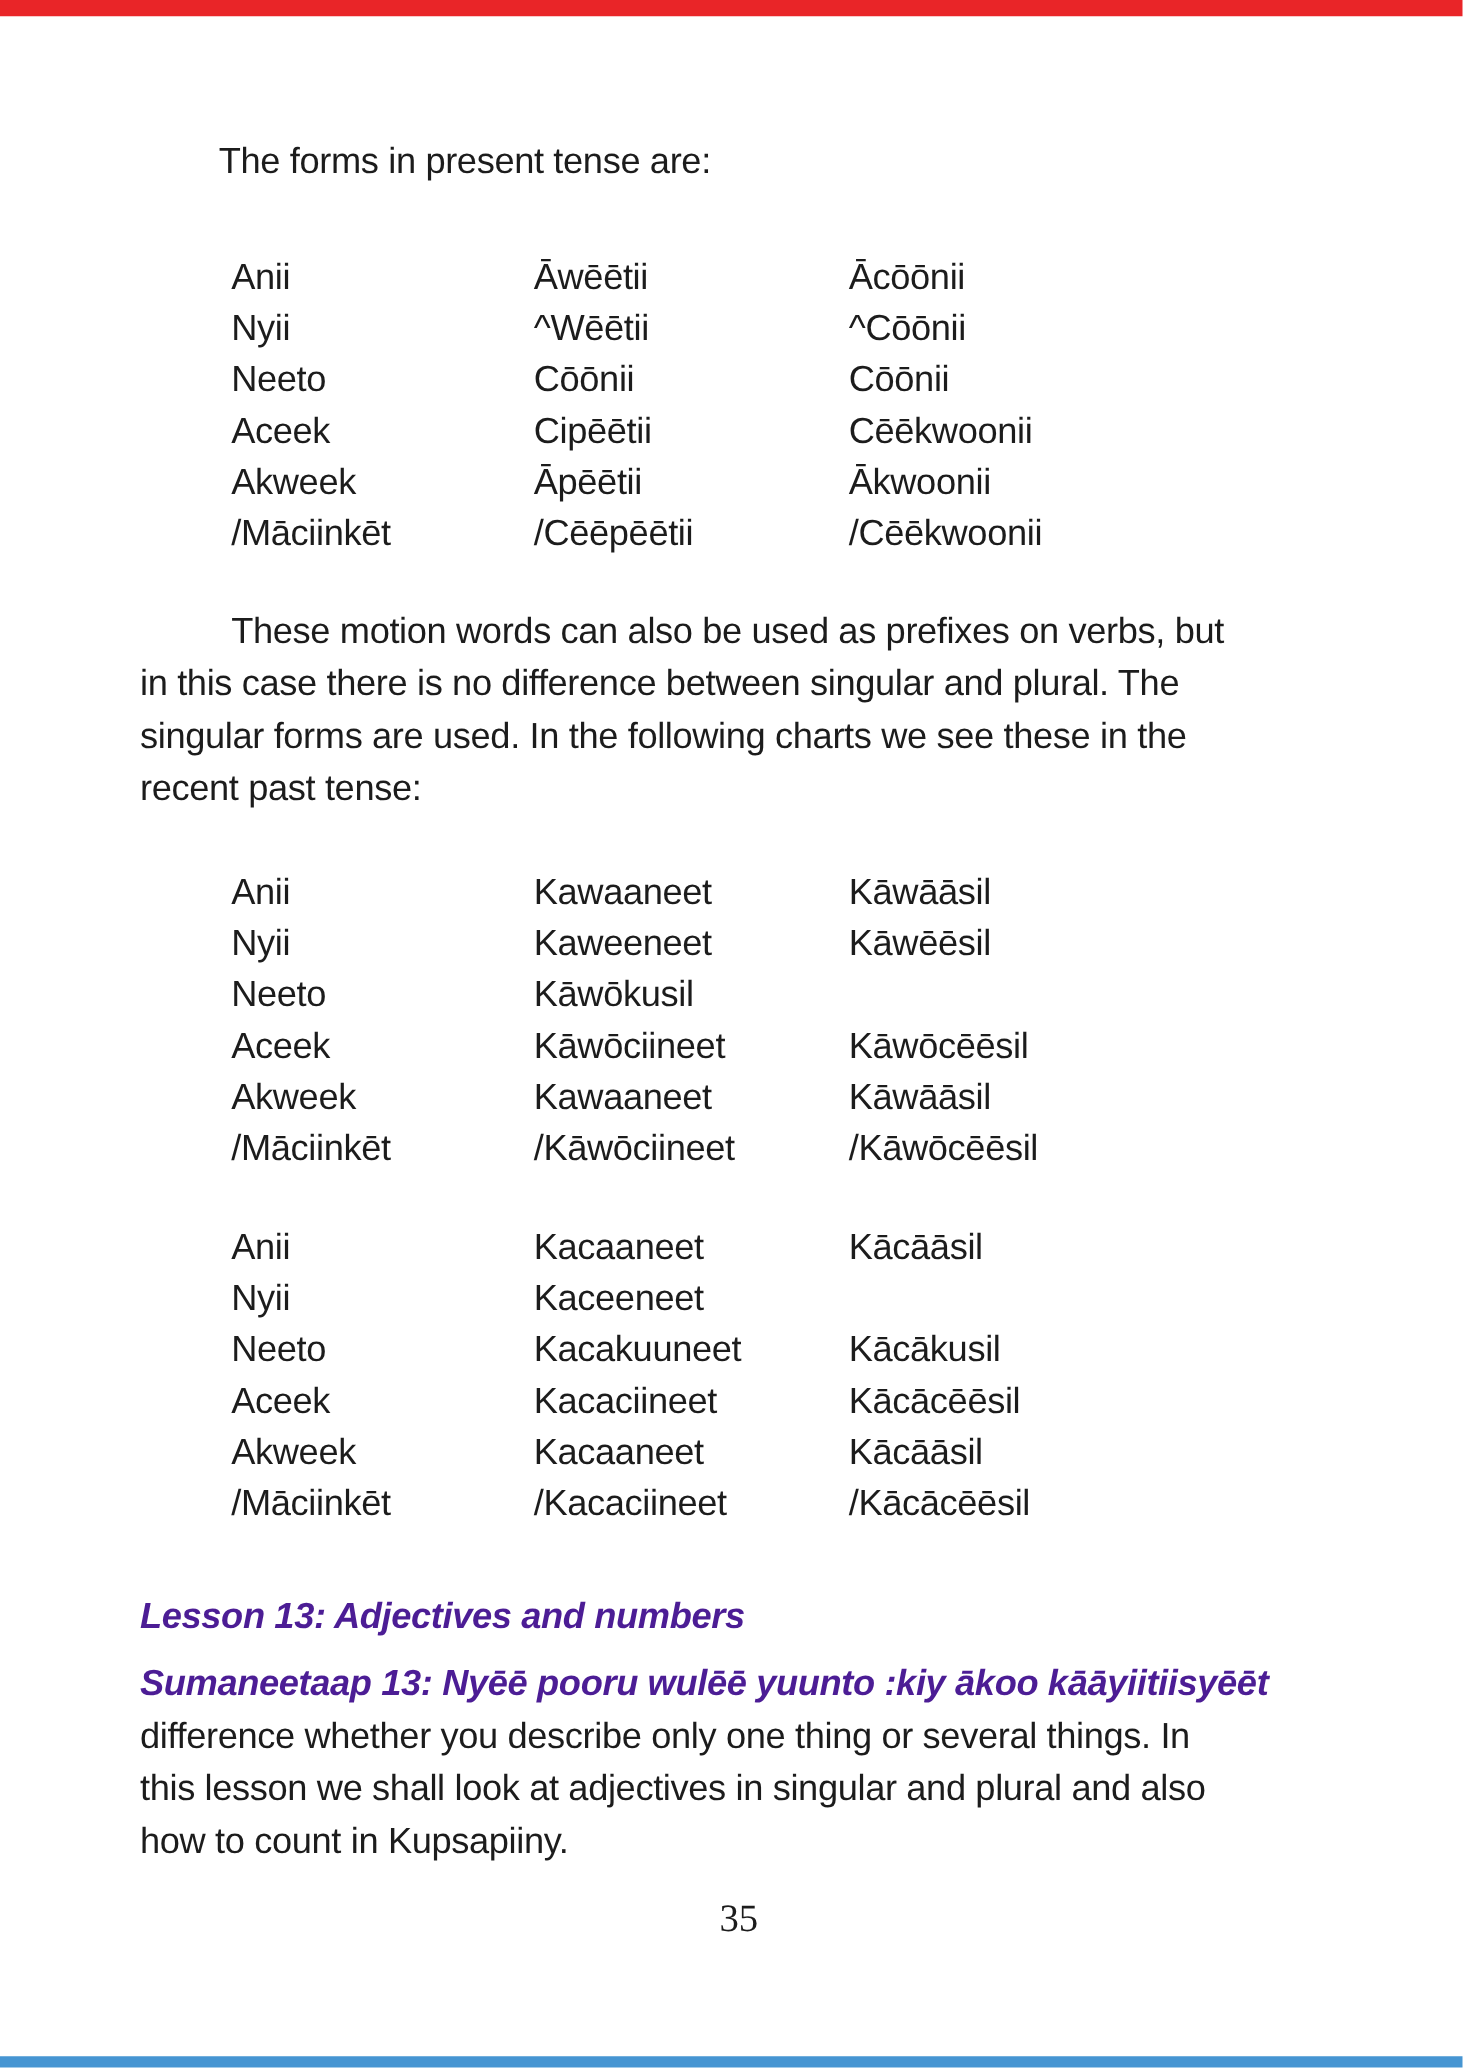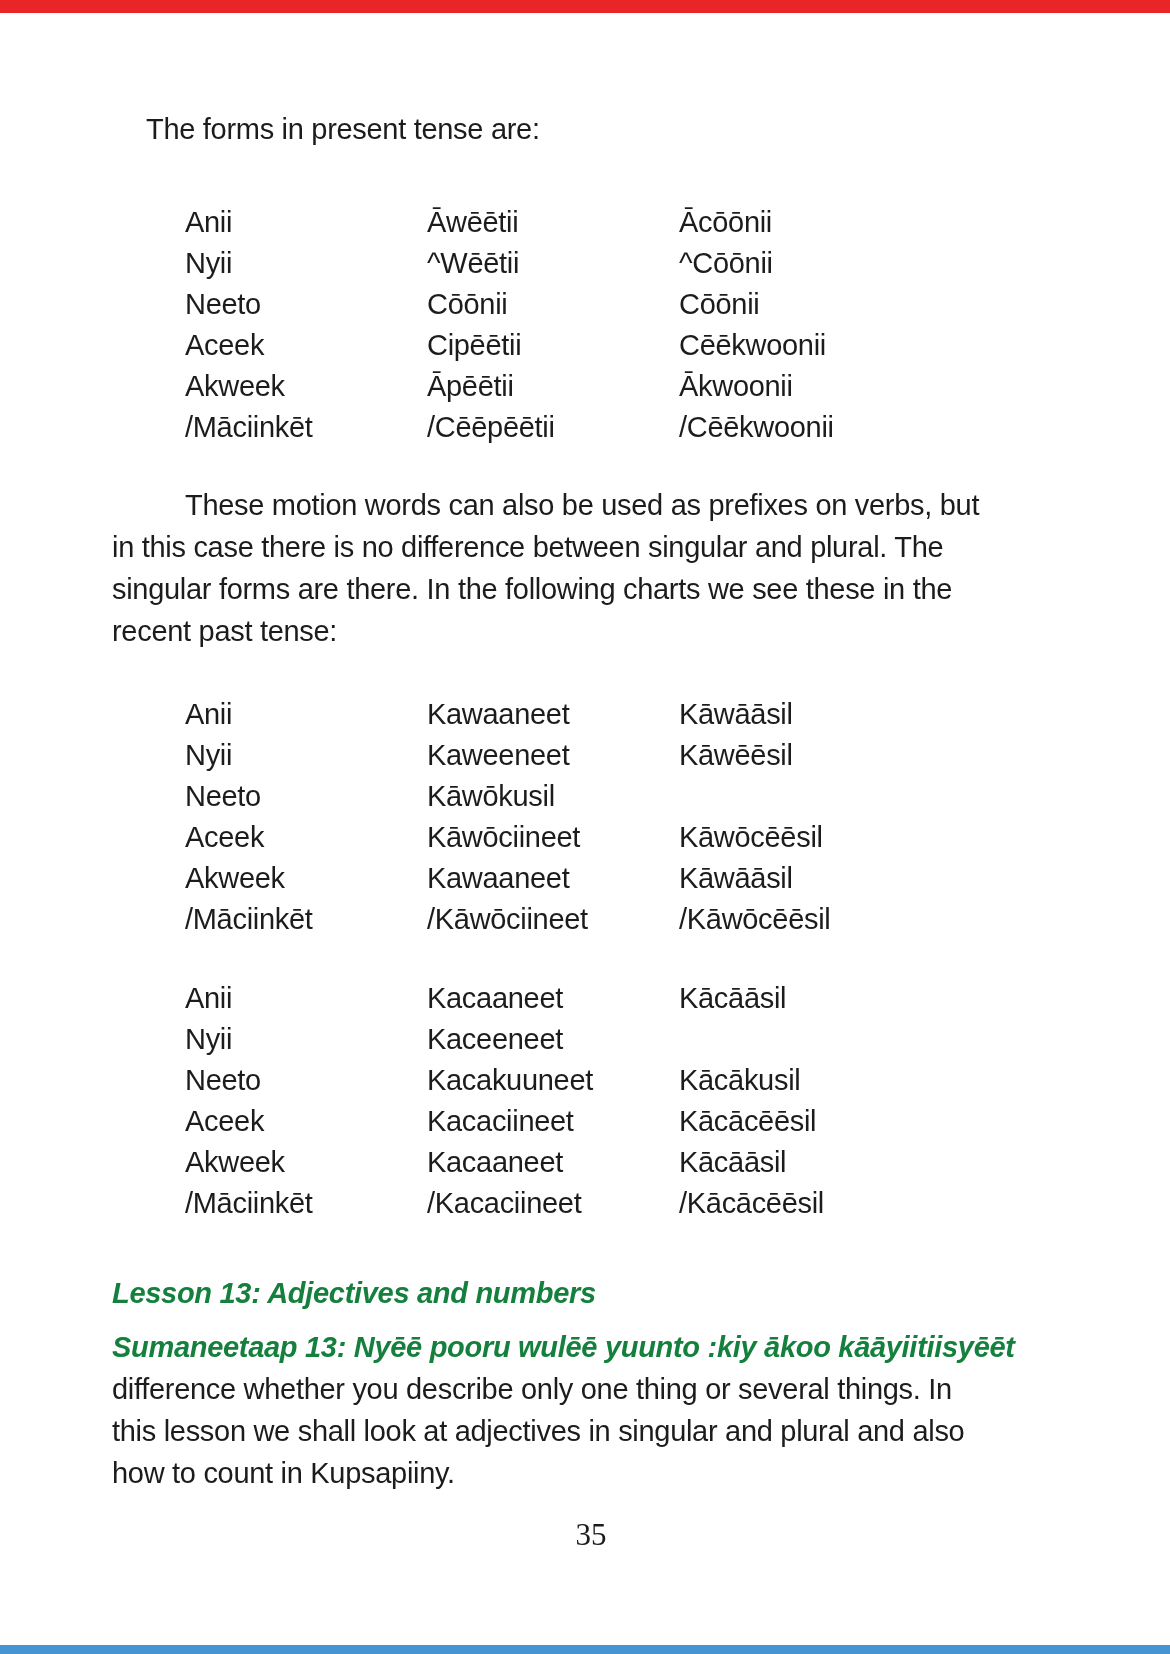--- a/index.html
+++ b/index.html
@@ -14,41 +14,41 @@
   }
   .edge-bar { position:absolute; left:0; width:100%; }
   .edge-bar.top { top:0; height:13px; background:#e92528; }
   .edge-bar.bottom { bottom:0; height:9px; background:#4695d2; }
 
   .content {
     position:absolute; top:0; left:112px; width:958px;
     font-size:29px; letter-spacing:-0.3px; line-height:42px;
   }
 
-  .intro { margin-top:108px; margin-left:34px; white-space:nowrap; }
+  .intro { margin-top:108px; margin-left:63px; white-space:nowrap; }
 
   .vtable { margin-left:73px; }
   .vtable.t1 { margin-top:52px; }
   .vtable.t2 { margin-top:42px; }
   .vtable.t3 { margin-top:38px; }
   .vrow { display:flex; height:41px; line-height:41px; white-space:nowrap; }
   .vrow .c1 { width:242px; flex:0 0 auto; }
   .vrow .c2 { width:252px; flex:0 0 auto; }
   .vrow .c3 { flex:1 1 auto; }
 
   .para { }
   .para .pline { white-space:nowrap; }
   .para1 { margin-top:36px; }
   .para1 .pline.indent { text-indent:73px; }
   .para2 { margin-top:0; }
 
   .heading {
     font-weight:bold; font-style:italic;
     white-space:nowrap; line-height:42px;
-    color:#15803d;
+    color:#4c1d95;
   }
   .heading.lesson { margin-top:48px; }
   .heading.sub { margin-top:12px; }
 
   .page-number {
     margin-top:20px;
     text-align:center;
     font-family:"Liberation Serif", serif;
     font-size:31px; letter-spacing:0;
     line-height:42px;
@@ -92,21 +92,21 @@
     <div class="vrow">
       <span class="c1">/Māciinkēt</span>
       <span class="c2">/Cēēpēētii</span>
       <span class="c3">/Cēēkwoonii</span>
     </div>
   </div>
 
   <div class="para para1">
     <div class="pline indent">These motion words can also be used as prefixes on verbs, but</div>
     <div class="pline">in this case there is no difference between singular and plural. The</div>
-    <div class="pline">singular forms are there. In the following charts we see these in the</div>
+    <div class="pline">singular forms are used. In the following charts we see these in the</div>
     <div class="pline">recent past tense:</div>
   </div>
 
   <div class="vtable t2">
     <div class="vrow">
       <span class="c1">Anii</span>
       <span class="c2">Kawaaneet</span>
       <span class="c3">Kāwāāsil</span>
     </div>
     <div class="vrow">

